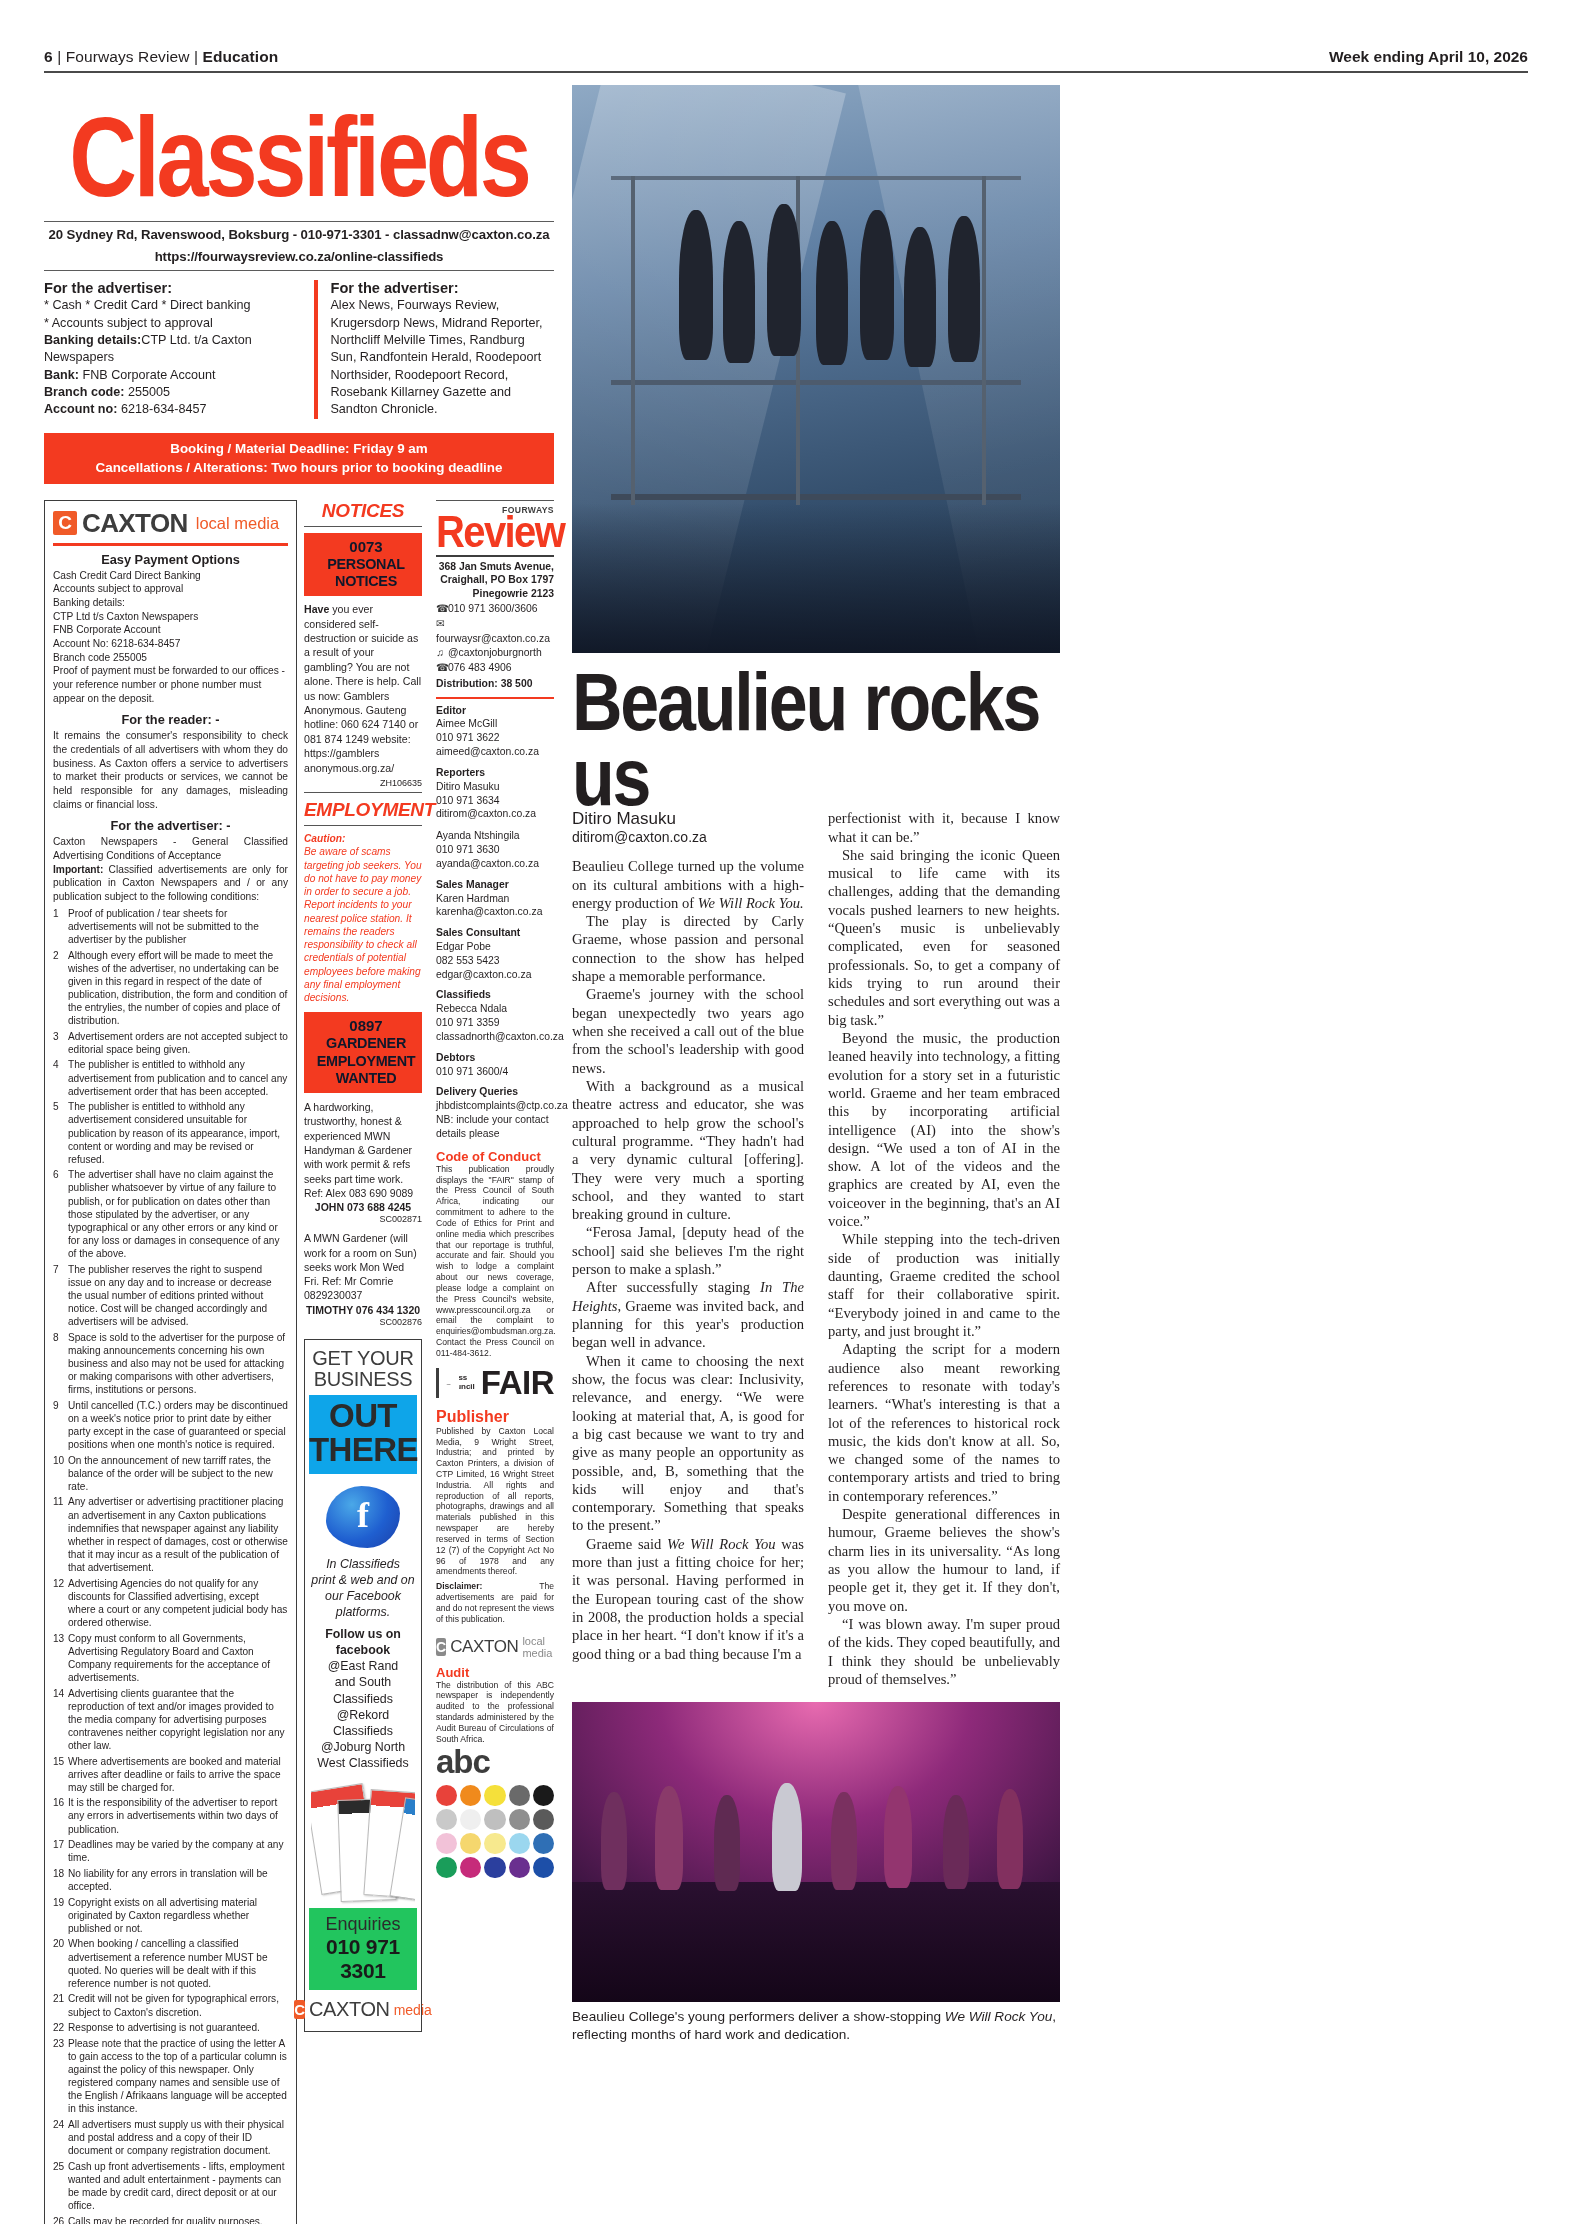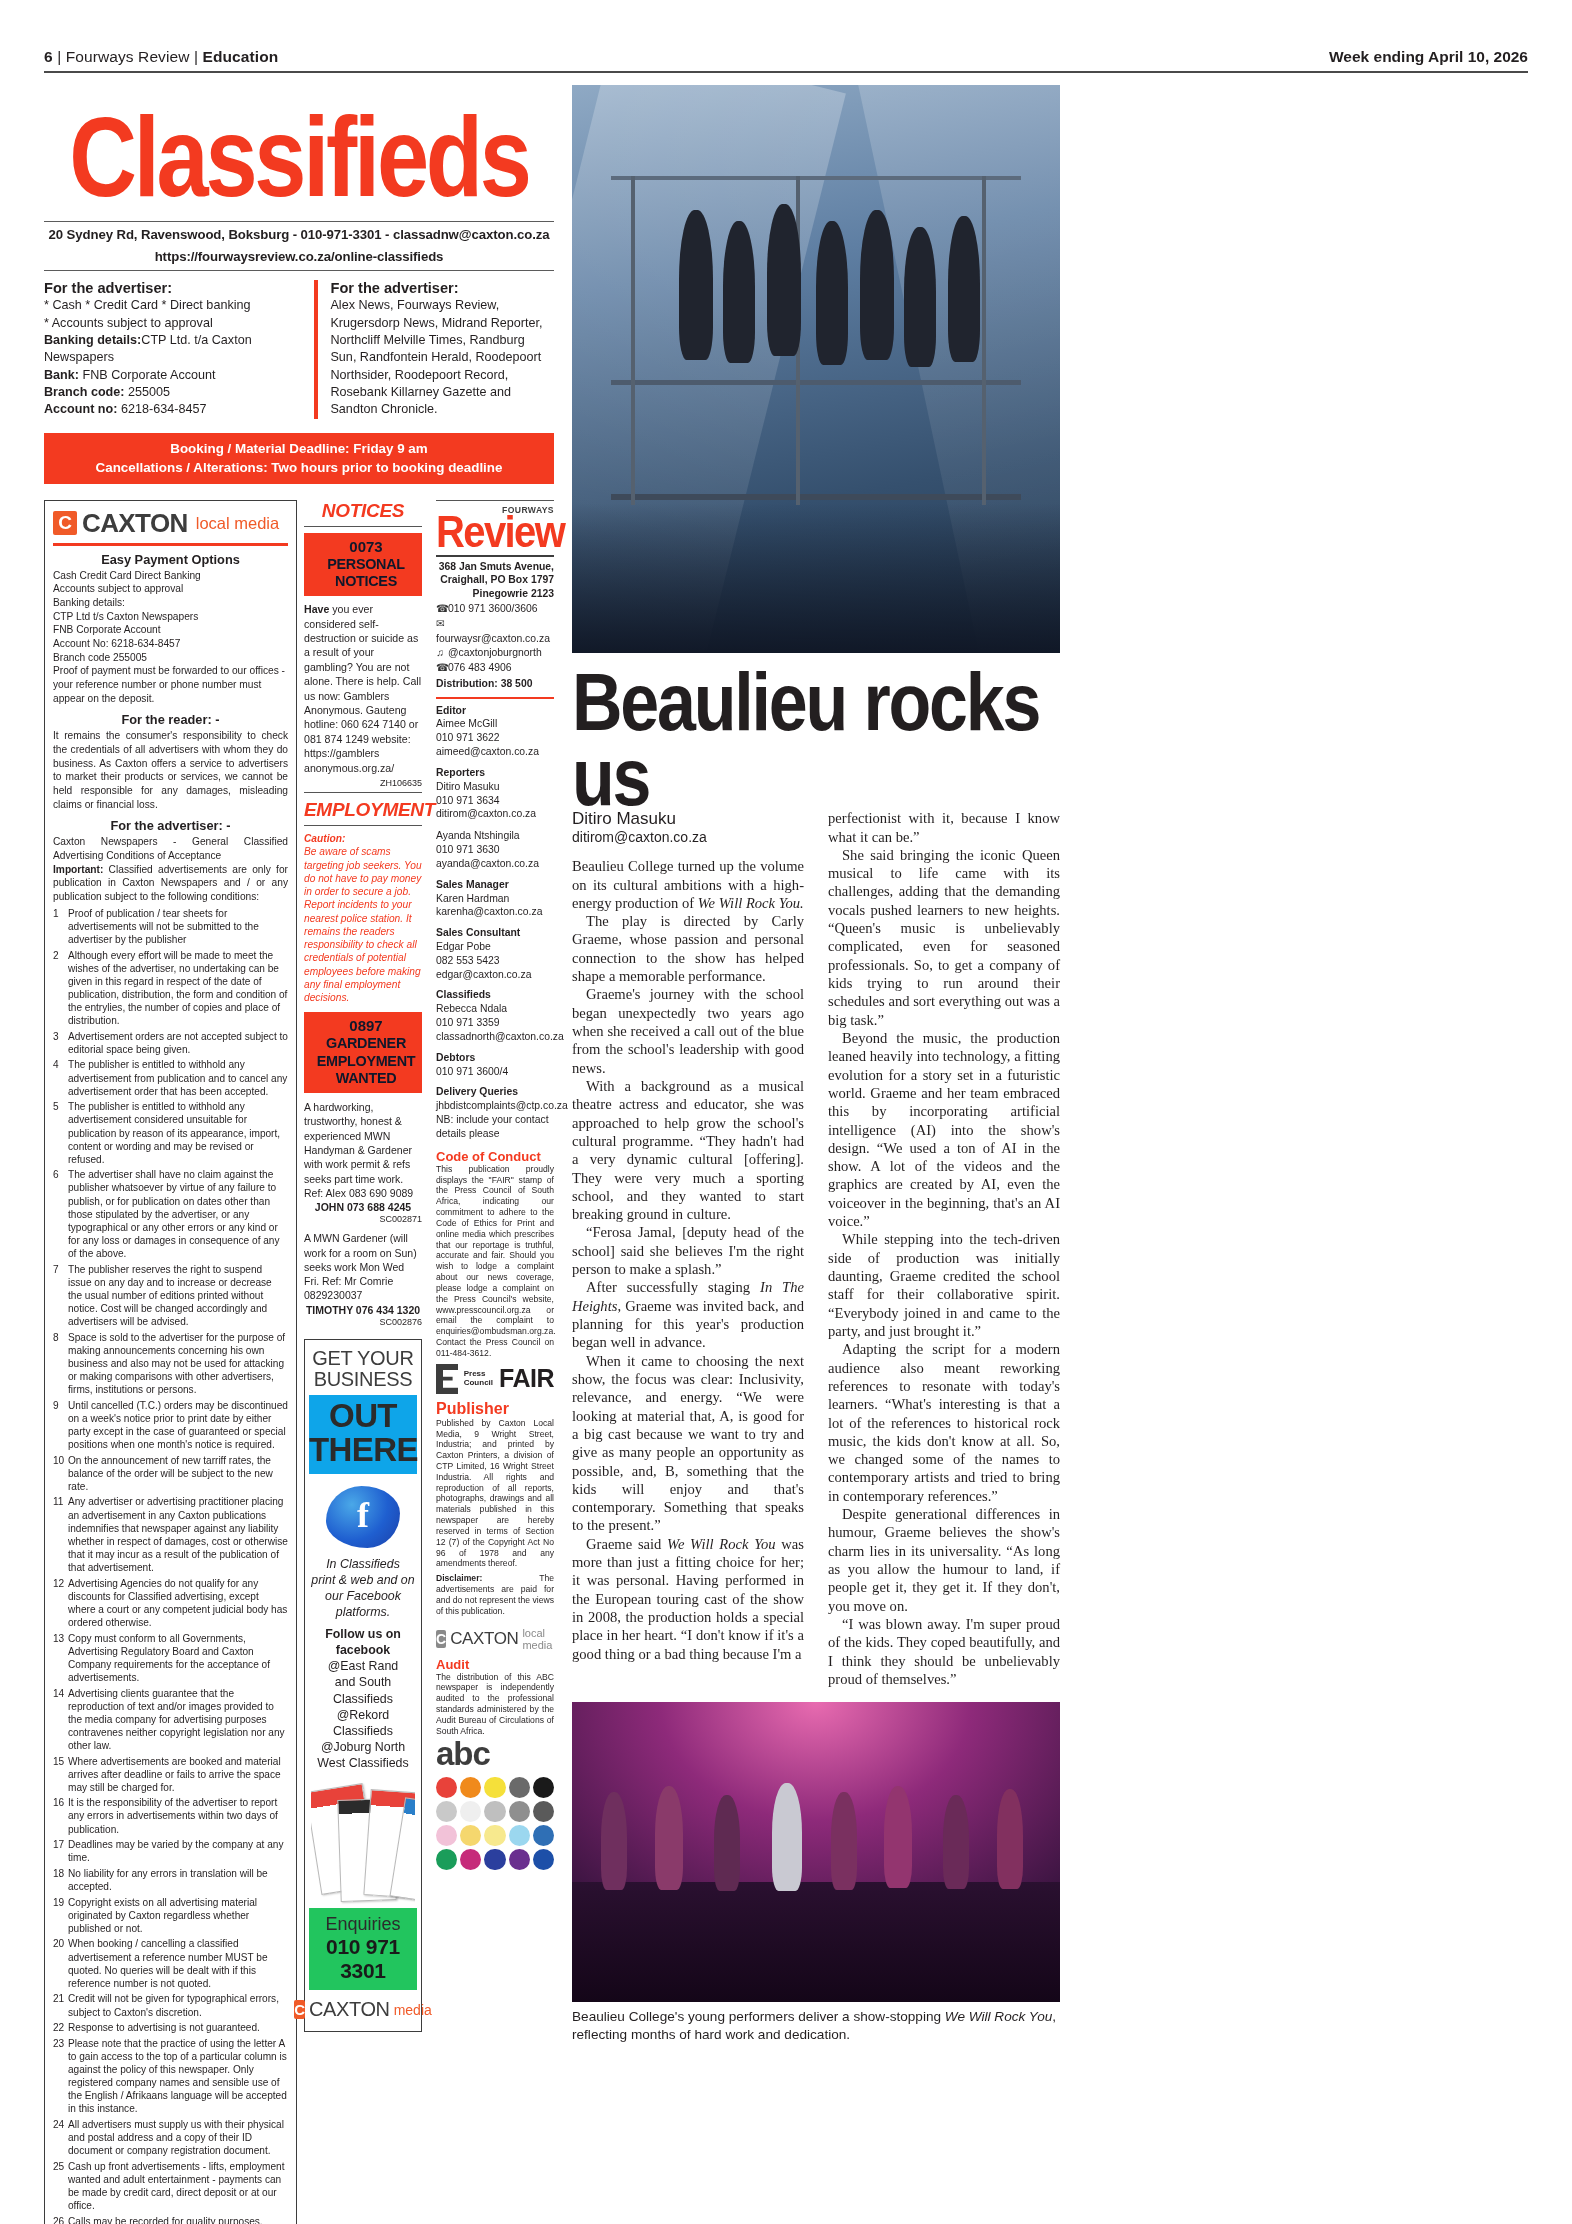--- a/index.html
+++ b/index.html
@@ -165,21 +165,21 @@
   .staff { font-size: 10.4px; line-height: 1.33; }
   .staff .role { font-weight: bold; margin-top: 7px; }
   .staff .role:first-child { margin-top: 0; }
   .coc-h { color: #f33a20; font-weight: bold; font-size: 13px; margin-top: 8px; }
   .coc-p { font-size: 8.6px; line-height: 1.26; text-align: justify; }
   .press-badge { display: flex; align-items: center; gap: 6px; margin: 5px 0; }
   .press-sq { width: 30px; height: 30px; background: #3d3d3d; position: relative; }
   .press-sq:after{content:"";position:absolute;left:7px;top:6px;width:16px;height:18px;background:#fff;
     clip-path: polygon(0 0,100% 0,100% 100%,0 100%,0 60%,60% 60%,60% 40%,0 40%);}
   .press-txt { font-size: 8px; font-weight: bold; line-height: 1.1; }
-  .fair { font-size: 25px; font-weight: bold; letter-spacing: -.5px; }
+  .fair { font-size: 33px; font-weight: bold; letter-spacing: -.5px; }
   .pub-h { color:#f33a20; font-weight:bold; font-size:16px; margin-top:6px; }
   .audit-h { color:#f33a20; font-weight:bold; font-size:13px; margin-top:6px; }
   .abc-word { font-size: 33px; font-weight: bold; color:#3d3d3d; letter-spacing:-1px; line-height:1; }
   .swatches { display:grid; grid-template-columns: repeat(5, 1fr); gap:3px; margin-top:7px; }
   .swatches div { width:100%; padding-top:100%; border-radius:50%; }
 
   
   .photo-top {
     width: 100%; height: 568px; position: relative; overflow: hidden;
     background: linear-gradient(170deg,#8fa9c4 0%,#5f7fa3 32%,#35506e 70%,#22374e 100%);

